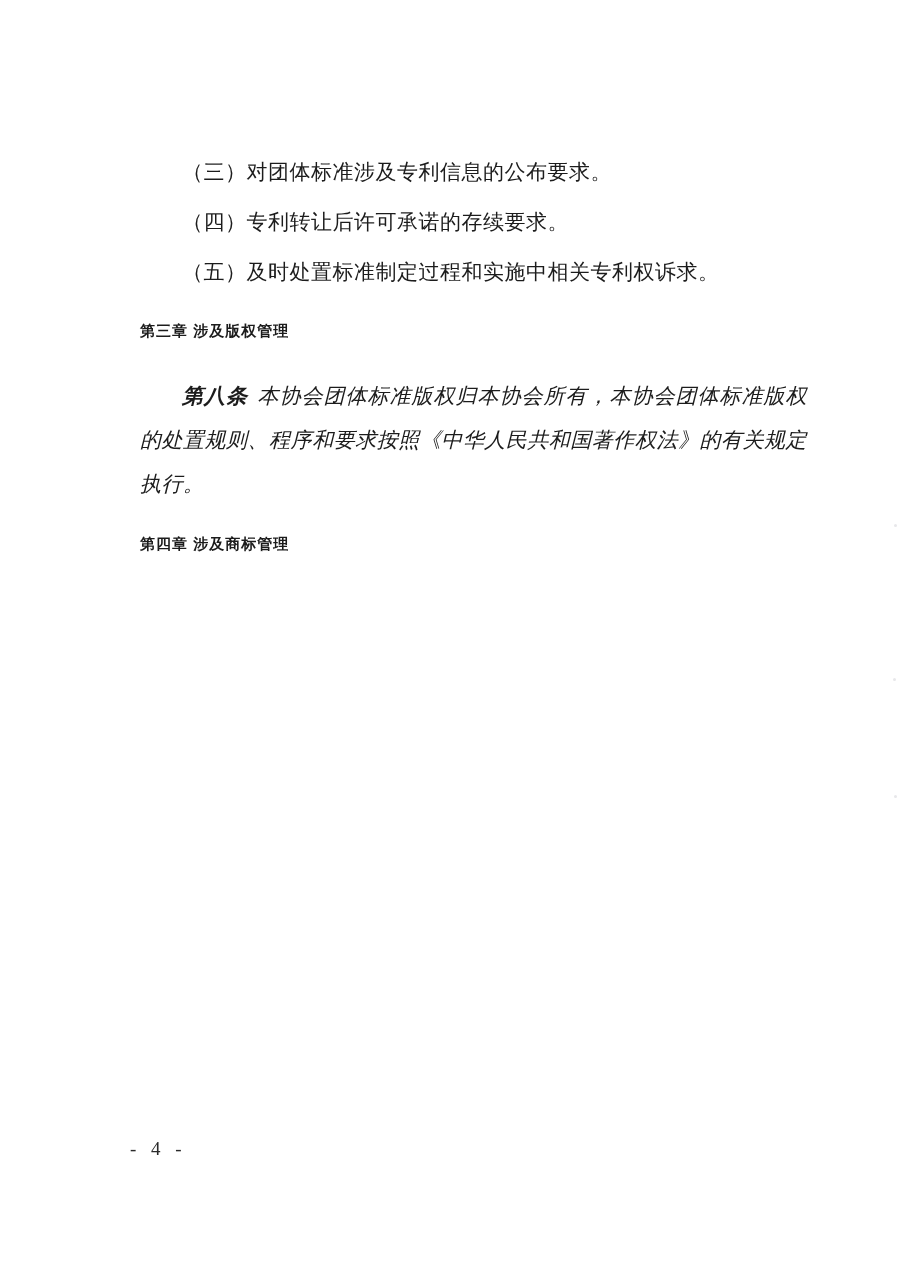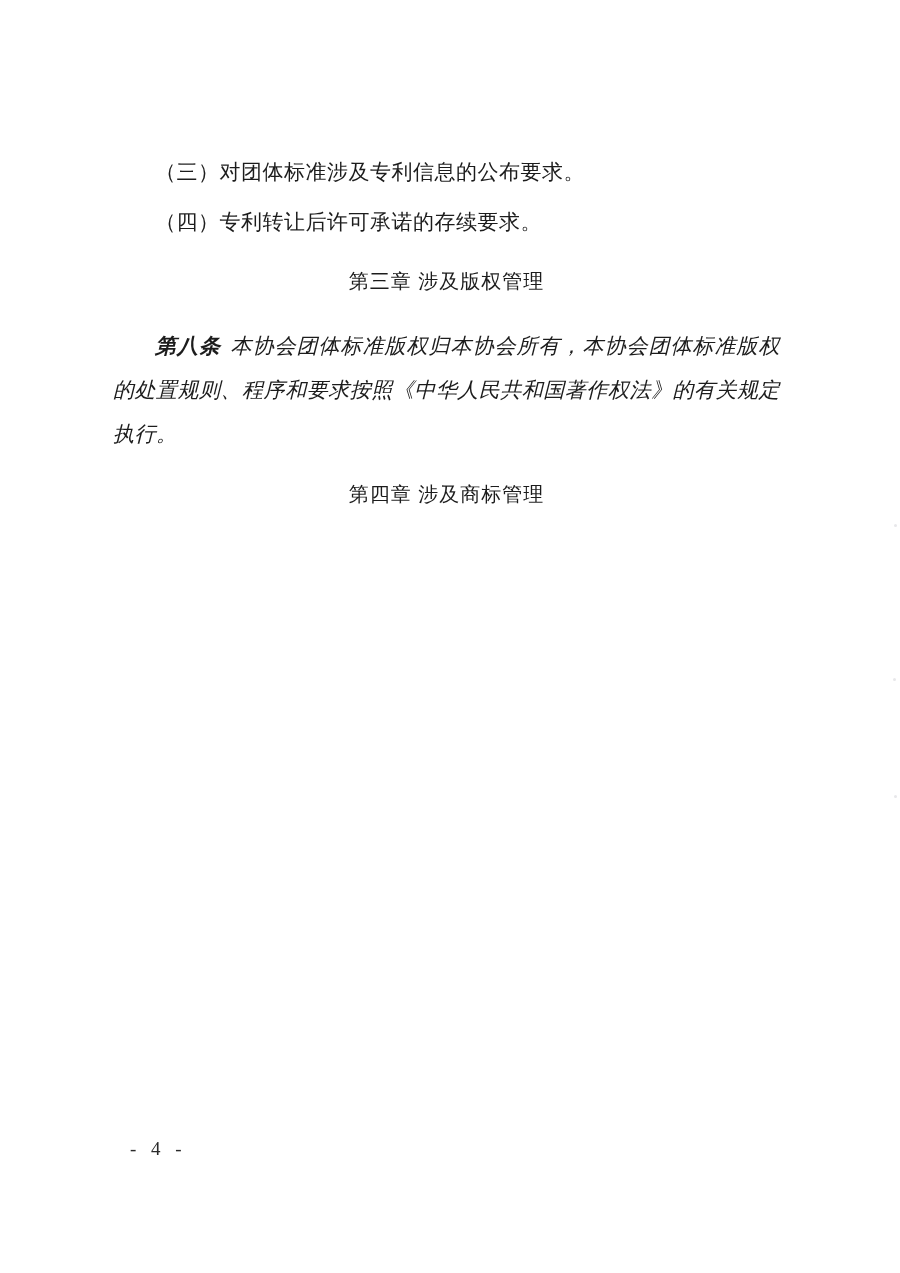--- a/index.html
+++ b/index.html
@@ -14,36 +14,36 @@
     color: #1c1c1c;
     overflow: hidden;
   }
   .page {
     position: absolute;
     inset: 0;
     background: #ffffff;
   }
   .content {
     position: absolute;
-    left: 113px;
+    left: 140px;
     top: 147px;
     width: 667px;
     font-size: 21px;
     letter-spacing: 0.5px;
   }
   .list-para {
     line-height: 50px;
     text-indent: 2em;
     text-align: justify;
   }
   .chapter-heading {
     font-family: "Liberation Sans", "DejaVu Sans", sans-serif;
-    font-weight: normal;
-    font-size: 20px;
-    text-align: center;
+    font-weight: bold;
+    font-size: 15px;
+    text-align: left;
     line-height: 50px;
     letter-spacing: 1px;
   }
   .chapter-heading.ch3 { margin-top: 9px; margin-bottom: 18px; }
   .chapter-heading.ch4 { margin-top: 13px; margin-bottom: 18px; }
   .article {
     line-height: 44px;
     text-indent: 2em;
     text-align: justify;
     margin-bottom: 4px;
@@ -77,20 +77,21 @@
 </style>
 </head>
 <body>
 
 <div class="page">
 
   <div class="content">
 
     <p class="list-para">（三）对团体标准涉及专利信息的公布要求。</p>
     <p class="list-para">（四）专利转让后许可承诺的存续要求。</p>
+    <p class="list-para">（五）及时处置标准制定过程和实施中相关专利权诉求。</p>
 
     <h2 class="chapter-heading ch3">第三章 涉及版权管理</h2>
 
     <p class="article">
       <span class="article-label">第八条</span><span>本协会团体标准版权归本协会所有，本协会团体标准版权的处置规则、程序和要求按照《中华人民共和国著作权法》的有关规定执行。</span>
     </p>
 
 
 
 

